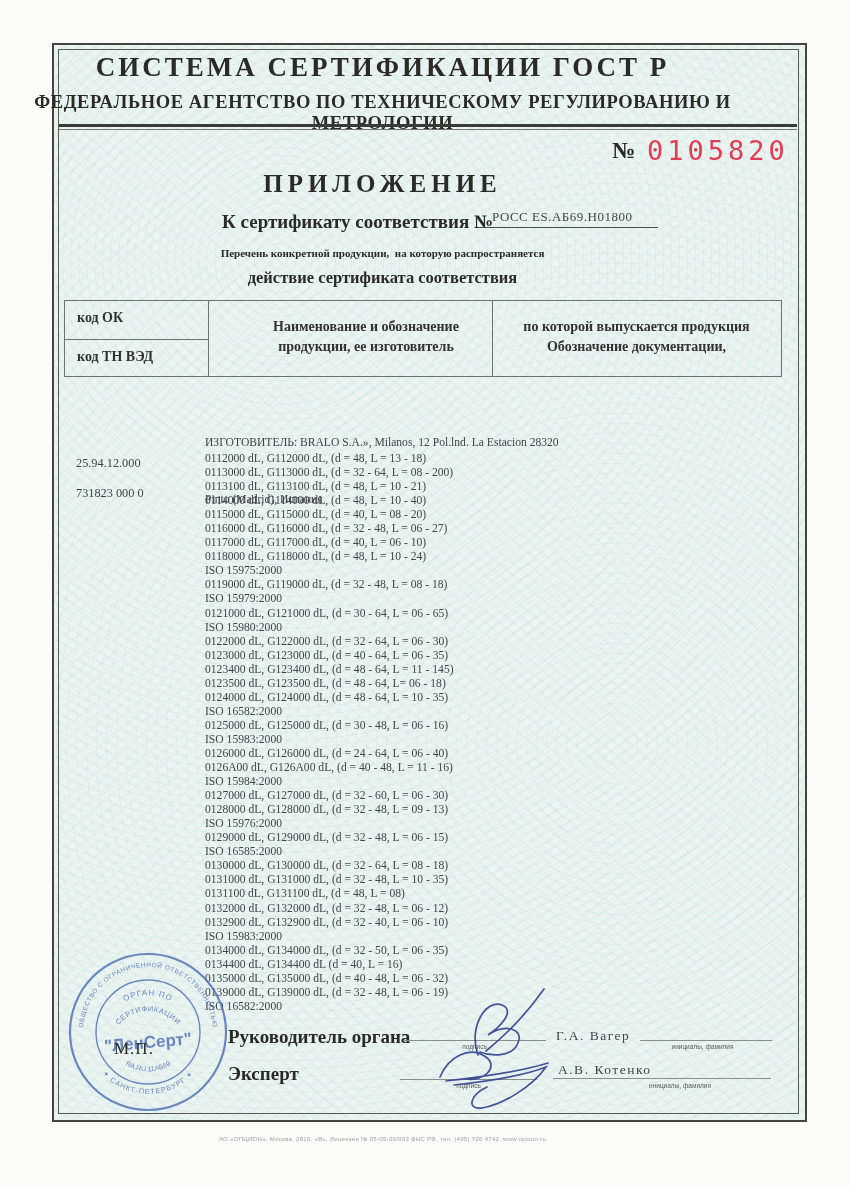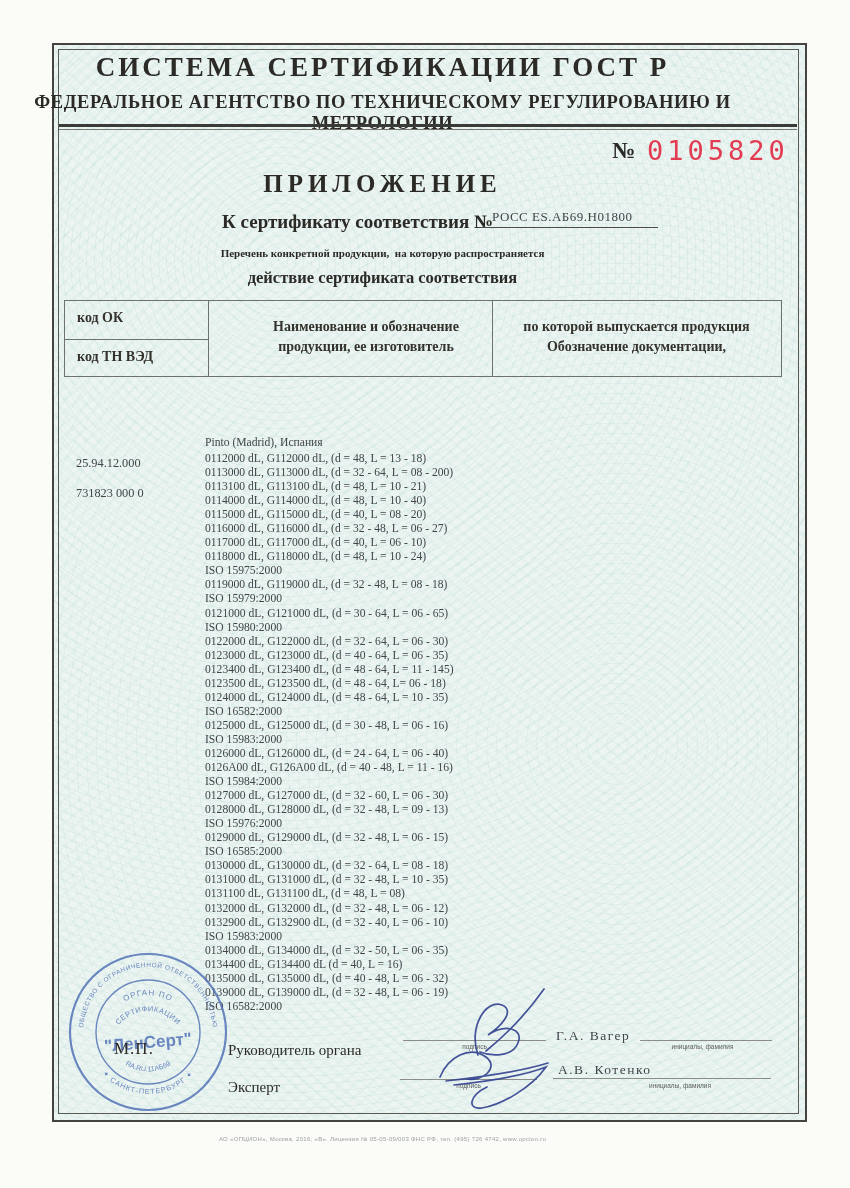--- a/index.html
+++ b/index.html
@@ -36,21 +36,21 @@
   .tbl .v2{left:427px;top:0;width:1px;height:75px;background:#6e726f;}
   .tbl .h1{left:0;top:38px;width:143px;height:1px;background:#6e726f;}
   .tcell{font-size:14px;font-weight:600;color:#34322d;font-family:"Liberation Serif",serif;}
   .c2h,.c3h{text-align:center;line-height:20px;top:16px;}
   
   .mfr{left:205px;top:395px;font-size:11.6px;line-height:19px;white-space:pre;}
   .okcode{left:76px;top:456px;font-size:12.3px;white-space:pre;}
   .tncode{left:76px;top:486px;font-size:12.3px;white-space:pre;}
   .items{left:205px;top:452px;font-size:11.6px;line-height:14.05px;white-space:pre;}
   
-  .sig-label{font-size:15px;font-weight:normal;margin-top:16px;}
+  .sig-label{font-size:19px;font-weight:bold;}
   .line{height:1px;background:#8a8d89;}
   .cap{font-size:6.5px;color:#5b5e5c;text-align:center;font-family:"Liberation Sans",sans-serif;}
   .sig-name{font-size:13.5px;letter-spacing:1.5px;white-space:pre;}
   .mp{left:114px;top:1039px;font-size:17px;color:#2f2e29;letter-spacing:1px;}
   .footer{top:1136px;font-size:6px;color:#9aa3a3;letter-spacing:.3px;font-family:"Liberation Sans",sans-serif;}
   svg{position:absolute;overflow:visible;}
   .stamp-text{fill:#4e6fb5;font-family:"Liberation Sans",sans-serif;}
 </style>
 </head>
 <body>
@@ -85,20 +85,21 @@
     <div>Наименование и обозначение</div>
     <div>продукции, ее изготовитель</div>
   </div>
   <div class="abs tcell c3h" style="left:427px;width:289px;">
     <div>по которой выпускается продукция</div>
     <div>Обозначение документации,</div>
   </div>
 </div>
 
 <div class="abs mono mfr">
+  <div>ИЗГОТОВИТЕЛЬ: BRALO S.A.», Milanos, 12 Pol.lnd. La Estacion 28320</div>
   <div>Pinto (Madrid), Испания</div>
 </div>
 <div class="abs mono okcode">25.94.12.000</div>
 <div class="abs mono tncode">731823 000 0</div>
 <div class="abs mono items"><div>0112000 dL, G112000 dL, (d = 48, L = 13 - 18)</div><div>0113000 dL, G113000 dL, (d = 32 - 64, L = 08 - 200)</div><div>0113100 dL, G113100 dL, (d = 48, L = 10 - 21)</div><div>0114000 dL, G114000 dL, (d = 48, L = 10 - 40)</div><div>0115000 dL, G115000 dL, (d = 40, L = 08 - 20)</div><div>0116000 dL, G116000 dL, (d = 32 - 48, L = 06 - 27)</div><div>0117000 dL, G117000 dL, (d = 40, L = 06 - 10)</div><div>0118000 dL, G118000 dL, (d = 48, L = 10 - 24)</div><div>ISO 15975:2000</div><div>0119000 dL, G119000 dL, (d = 32 - 48, L = 08 - 18)</div><div>ISO 15979:2000</div><div>0121000 dL, G121000 dL, (d = 30 - 64, L = 06 - 65)</div><div>ISO 15980:2000</div><div>0122000 dL, G122000 dL, (d = 32 - 64, L = 06 - 30)</div><div>0123000 dL, G123000 dL, (d = 40 - 64, L = 06 - 35)</div><div>0123400 dL, G123400 dL, (d = 48 - 64, L = 11 - 145)</div><div>0123500 dL, G123500 dL, (d = 48 - 64, L= 06 - 18)</div><div>0124000 dL, G124000 dL, (d = 48 - 64, L = 10 - 35)</div><div>ISO 16582:2000</div><div>0125000 dL, G125000 dL, (d = 30 - 48, L = 06 - 16)</div><div>ISO 15983:2000</div><div>0126000 dL, G126000 dL, (d = 24 - 64, L = 06 - 40)</div><div>0126A00 dL, G126A00 dL, (d = 40 - 48, L = 11 - 16)</div><div>ISO 15984:2000</div><div>0127000 dL, G127000 dL, (d = 32 - 60, L = 06 - 30)</div><div>0128000 dL, G128000 dL, (d = 32 - 48, L = 09 - 13)</div><div>ISO 15976:2000</div><div>0129000 dL, G129000 dL, (d = 32 - 48, L = 06 - 15)</div><div>ISO 16585:2000</div><div>0130000 dL, G130000 dL, (d = 32 - 64, L = 08 - 18)</div><div>0131000 dL, G131000 dL, (d = 32 - 48, L = 10 - 35)</div><div>0131100 dL, G131100 dL, (d = 48, L = 08)</div><div>0132000 dL, G132000 dL, (d = 32 - 48, L = 06 - 12)</div><div>0132900 dL, G132900 dL, (d = 32 - 40, L = 06 - 10)</div><div>ISO 15983:2000</div><div>0134000 dL, G134000 dL, (d = 32 - 50, L = 06 - 35)</div><div>0134400 dL, G134400 dL (d = 40, L = 16)</div><div>0135000 dL, G135000 dL, (d = 40 - 48, L = 06 - 32)</div><div>0139000 dL, G139000 dL, (d = 32 - 48, L = 06 - 19)</div><div>ISO 16582:2000</div></div>
 
 <svg style="left:63px;top:947px;" width="170" height="170" viewBox="0 0 170 170">
   <g opacity="0.82">
     <circle cx="85" cy="85" r="78" fill="none" stroke="#4e6fb5" stroke-width="2.2"></circle>
     <circle cx="85" cy="85" r="52" fill="none" stroke="#4e6fb5" stroke-width="1.4"></circle>

